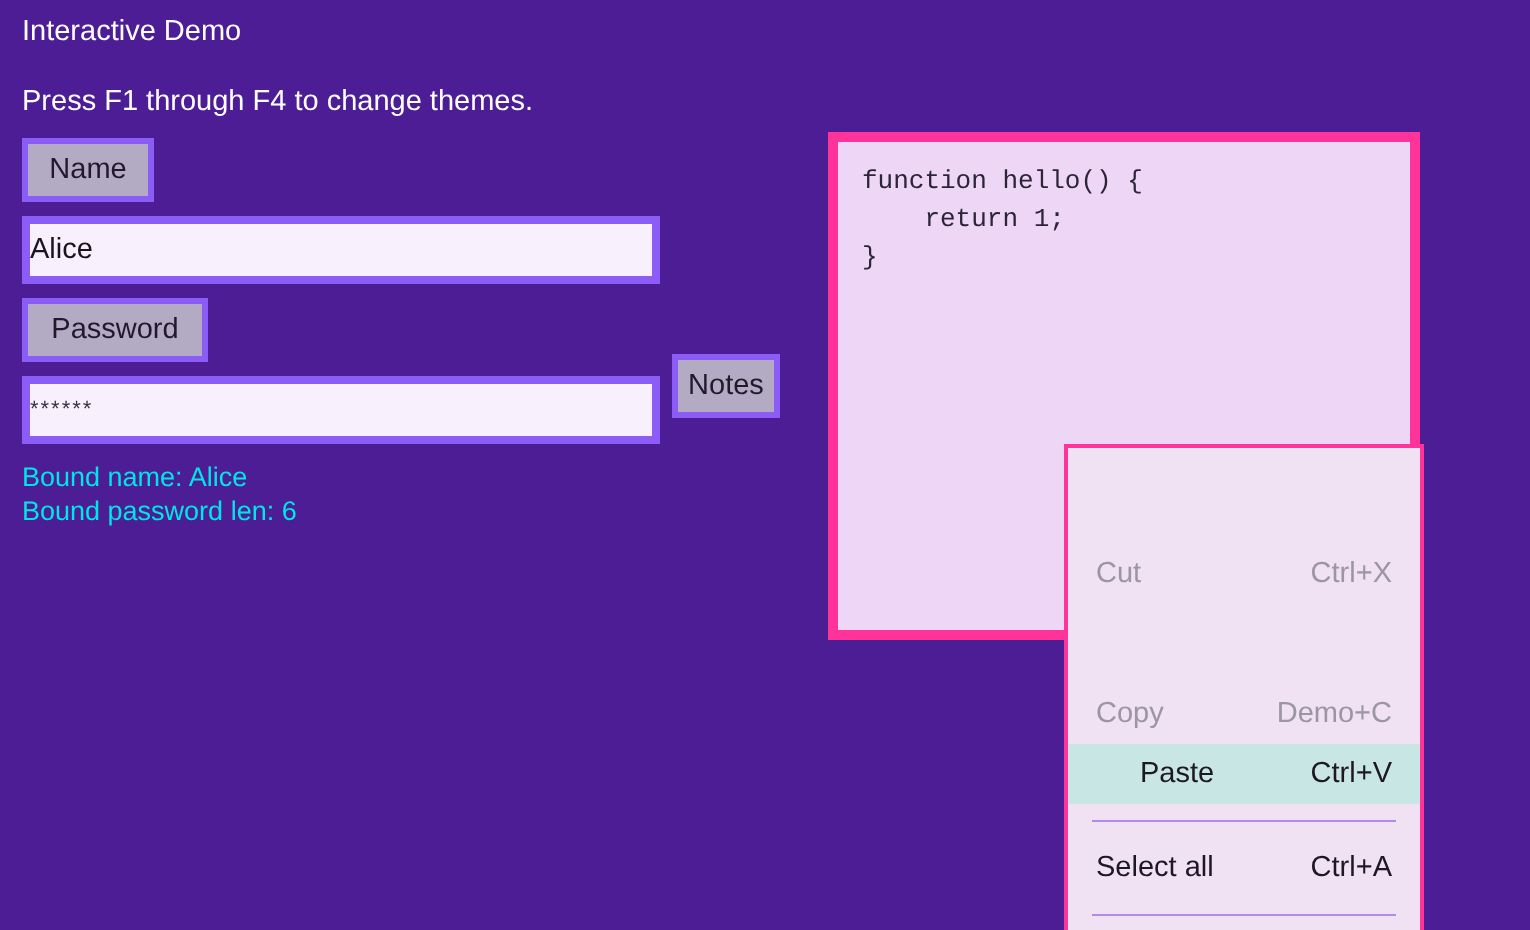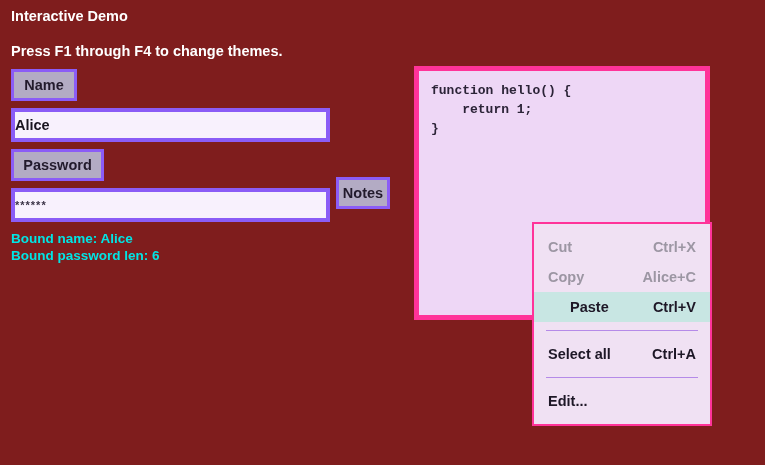--- a/index.html
+++ b/index.html
@@ -4,24 +4,23 @@
 <style>
   html, body {
     margin: 0;
     padding: 0;
     background: #000000;
   }
   #app {
     position: relative;
     width: 765px;
     height: 465px;
-    background: #7f1d1d;
+    background: #4c1d95;
     overflow: hidden;
     font-family: "Liberation Sans", sans-serif;
-    font-weight: bold;
   }
 
   
   .title {
     position: absolute;
     left: 11px;
     top: 8px;
     font-size: 14.5px;
     color: #ffffff;
     white-space: nowrap;
@@ -113,21 +112,21 @@
   .menu-item {
     position: relative;
     height: 30px;
     display: flex;
     align-items: center;
     padding: 0 14px;
     font-size: 14.5px;
     color: #1d1726;
     box-sizing: border-box;
   }
-  .menu-item.disabled { color: #9c96a3; }
+  .menu-item.disabled { color: #9c96a3; margin-top: 40px; }
   .menu-item.active   { background: #c8e6e3; padding-left: 36px; }
   .menu-item .mlabel  { flex: 0 0 auto; }
   .menu-item .maccel  { margin-left: auto; }
   .menu-sep {
     height: 1px;
     margin: 8px 12px;
     background: #b58ae8;
   }
 </style>
 </head>
@@ -153,21 +152,21 @@
     return 1;
 }</div>
 
   <div id="menu">
       <div class="menu-item disabled">
         <span class="mlabel">Cut</span>
         <span class="maccel">Ctrl+X</span>
       </div>
       <div class="menu-item disabled">
         <span class="mlabel">Copy</span>
-        <span class="maccel">Alice+C</span>
+        <span class="maccel">Demo+C</span>
       </div>
       <div class="menu-item active">
         <span class="mlabel">Paste</span>
         <span class="maccel">Ctrl+V</span>
       </div>
       <div class="menu-sep"></div>
       <div class="menu-item">
         <span class="mlabel">Select all</span>
         <span class="maccel">Ctrl+A</span>
       </div>

